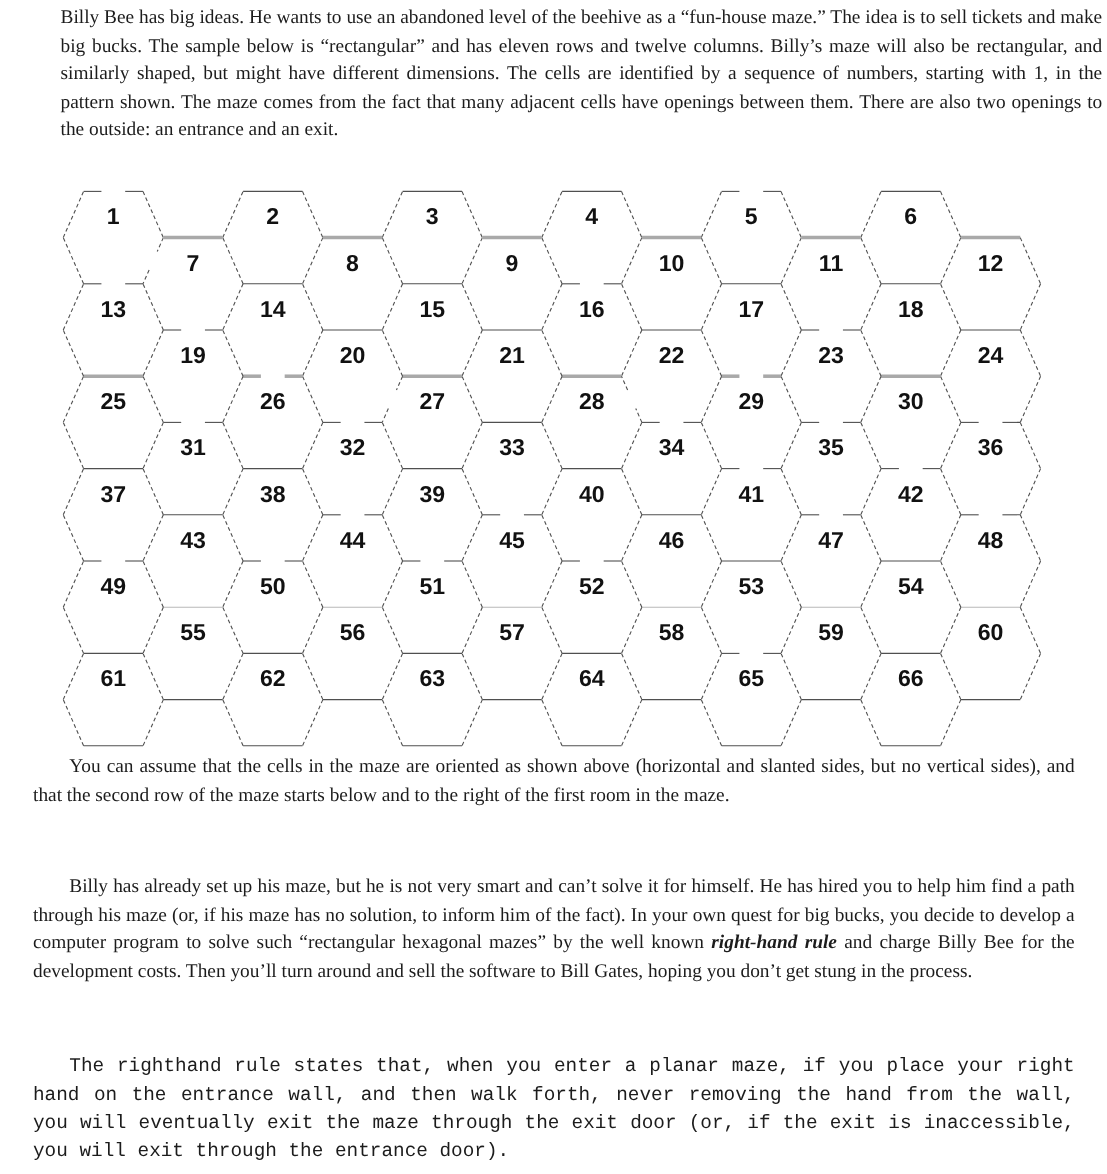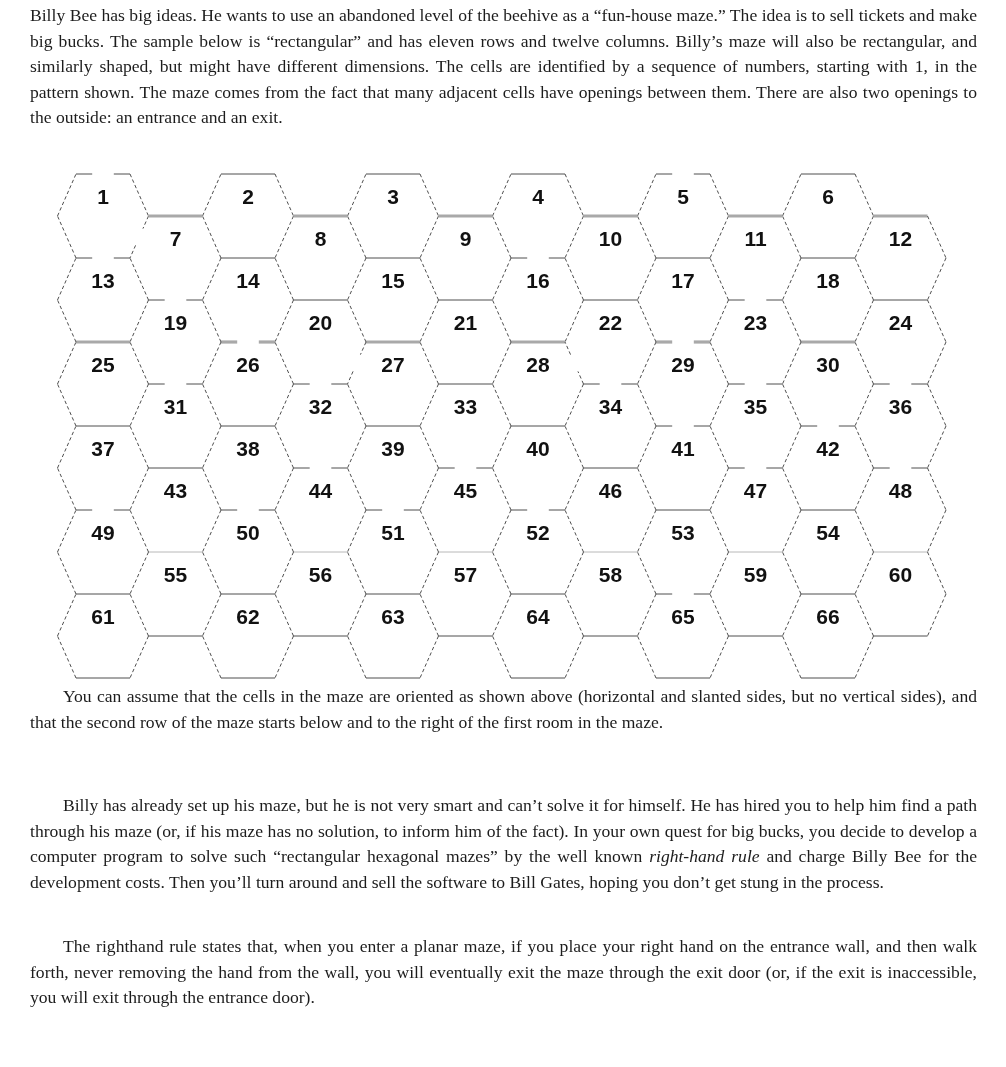--- a/index.html
+++ b/index.html
@@ -6,25 +6,25 @@
   body{
     width:1006px;height:1067px;background:#ffffff;position:relative;
     font-family:"Liberation Serif","DejaVu Serif",serif;color:#1c1c1c;
     overflow:hidden;
   }
   .para{
     position:absolute;left:30px;width:947px;
     font-size:17.6px;line-height:25.5px;text-align:justify;
   }
   .para.indent{text-indent:33px;}
-  #p1{top:3px;}
+  #p1{top:3px;margin-left:25px;}
   #p2{top:684px;}
   #p3{top:793px;}
-  #p4{top:934px;}
-  em{font-style:italic;}
+  #p4{top:958px;font-family:Liberation Mono, monospace;}
+  em{font-style:italic;font-weight:bold;}
   #maze-svg{position:absolute;left:0;top:0;}
   .cell-num{
     font-family:"Liberation Sans","DejaVu Sans",sans-serif;
     font-weight:bold;font-size:21px;
   }
 </style>
 </head>
 <body>
 
 <div id="p1" class="para">Billy Bee has big ideas. He wants to use an abandoned level of the beehive as a “fun-house maze.” The idea is to sell tickets and make big bucks. The sample below is “rectangular” and has eleven rows and twelve columns. Billy’s maze will also be rectangular, and similarly shaped, but might have different dimensions. The cells are identified by a sequence of numbers, starting with 1, in the pattern shown. The maze comes from the fact that many adjacent cells have openings between them. There are also two openings to the outside: an entrance and an exit.</div>

